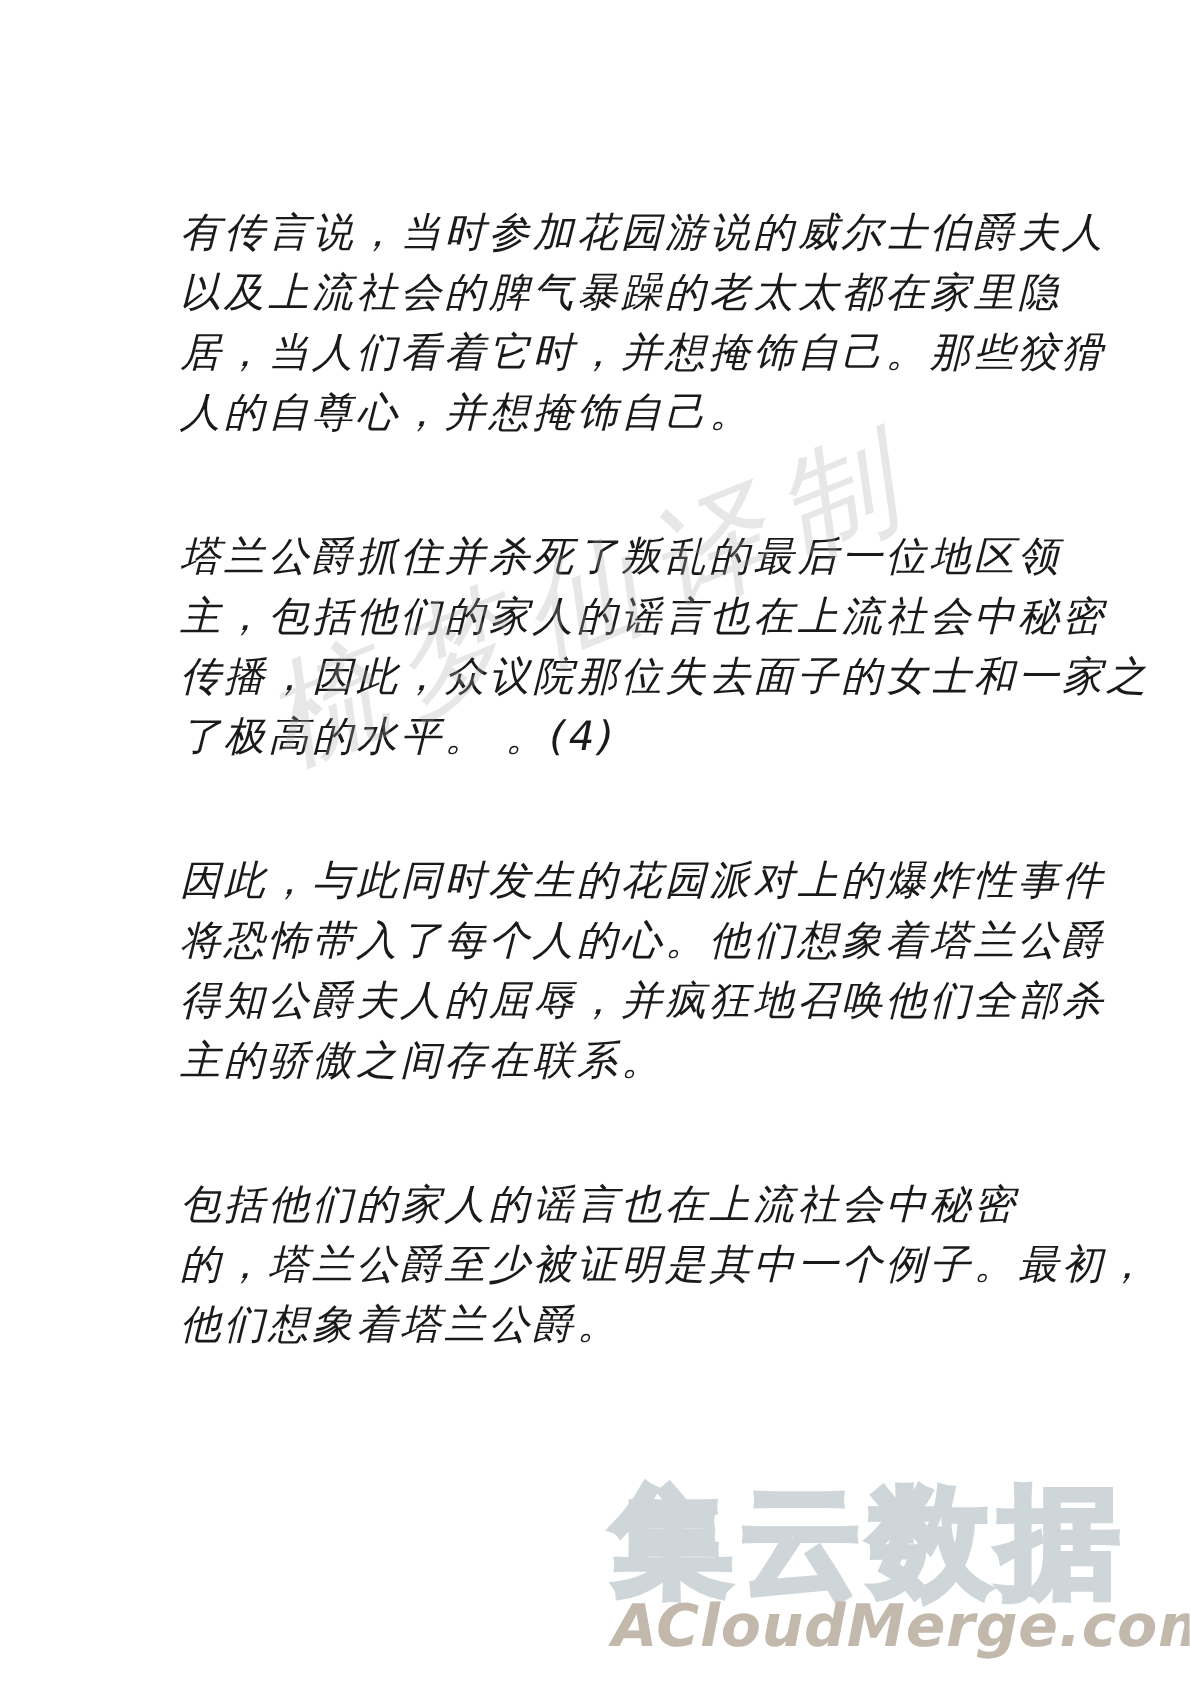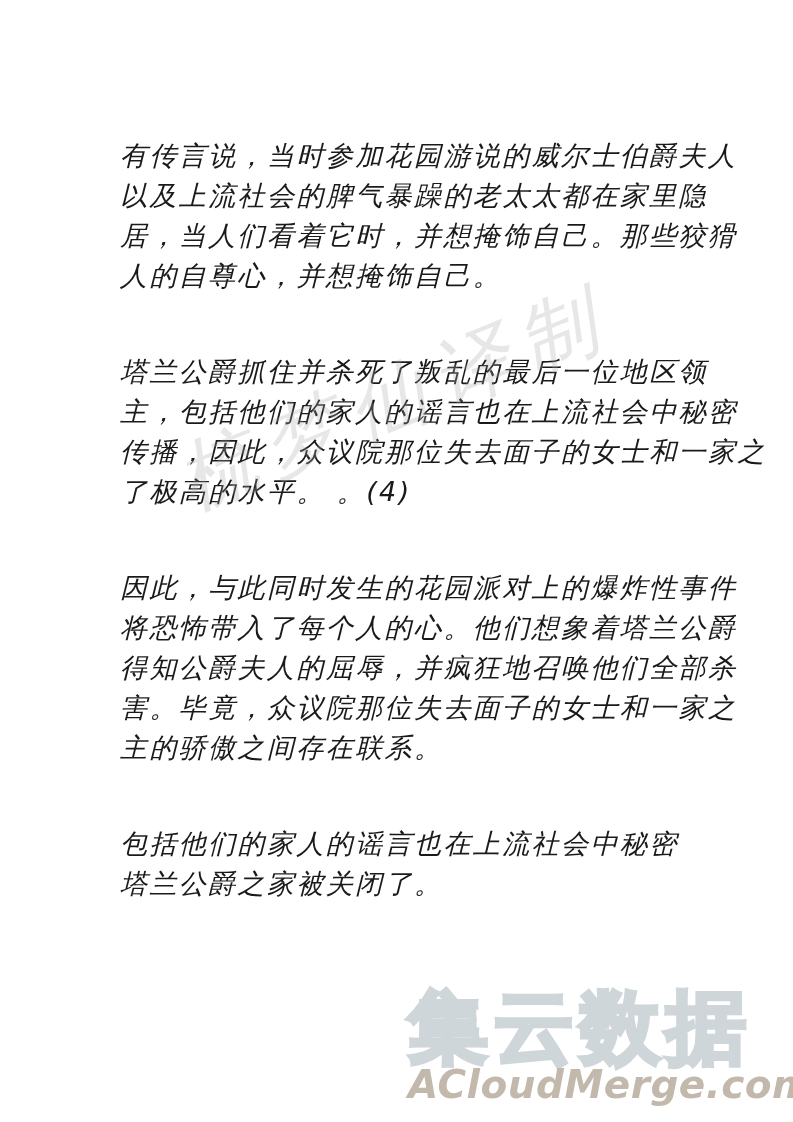--- a/index.html
+++ b/index.html
@@ -91,26 +91,26 @@
   <p class="para">
     <span class="line">塔兰公爵抓住并杀死了叛乱的最后一位地区领</span>
     <span class="line">主，包括他们的家人的谣言也在上流社会中秘密</span>
     <span class="line">传播，因此，众议院那位失去面子的女士和一家之</span>
     <span class="line">了极高的水平。 。(4)</span>
   </p>
   <p class="para">
     <span class="line">因此，与此同时发生的花园派对上的爆炸性事件</span>
     <span class="line">将恐怖带入了每个人的心。他们想象着塔兰公爵</span>
     <span class="line">得知公爵夫人的屈辱，并疯狂地召唤他们全部杀</span>
-    <span class="line">害。毕竟，众议院那位失去面子的女士和一家之</span>
     <span class="line">主的骄傲之间存在联系。</span>
   </p>
   <p class="para">
     <span class="line">包括他们的家人的谣言也在上流社会中秘密</span>
-    <span class="line">塔兰公爵之家被关闭了。</span>
+    <span class="line">的，塔兰公爵至少被证明是其中一个例子。最初，</span>
+    <span class="line">他们想象着塔兰公爵。</span>
   </p>
 </div>
 
 <div class="watermark-translator">梳梦仙译制</div>
 
 <div class="watermark-brand">
   <div class="cn">集云数据</div>
   <div class="en">ACloudMerge.com</div>
 </div>
 

